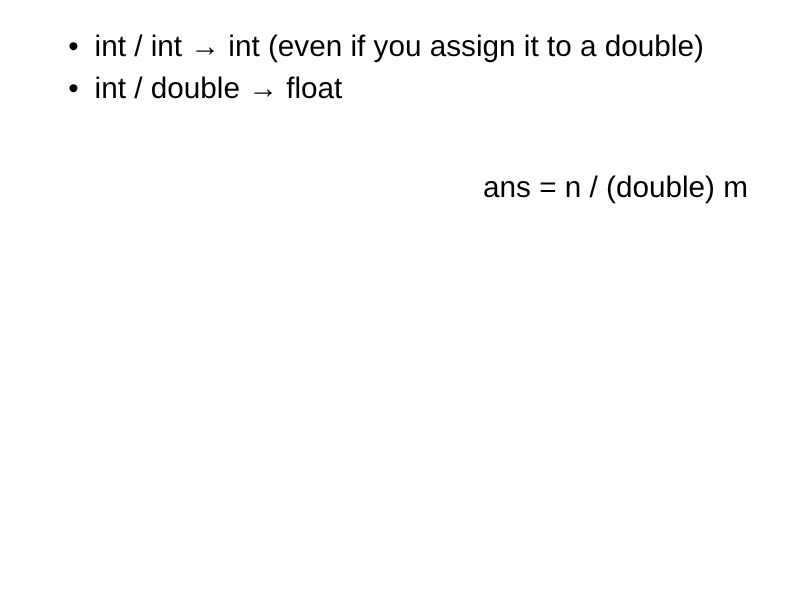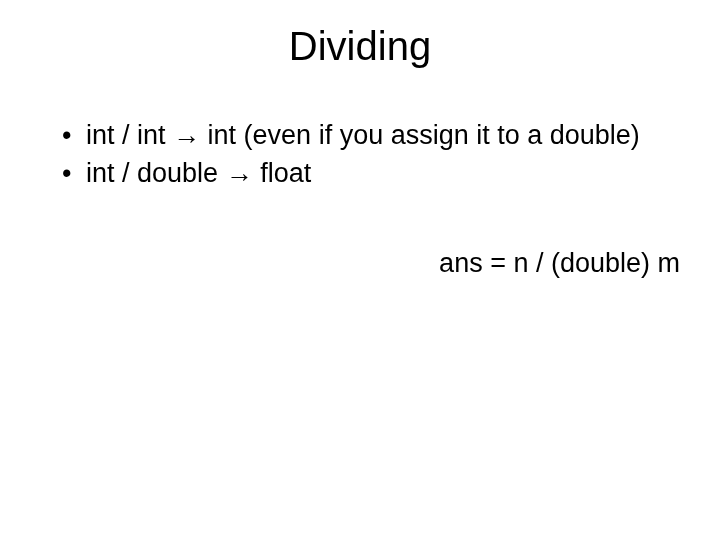--- a/index.html
+++ b/index.html
@@ -53,21 +53,20 @@
       text-align: right;
     }
     .arrow {
       font-family: Arial, sans-serif;
     }
   </style>
 </head>
 <body>
 
 <div class="slide">
-  <h1 class="title">Dividing</h1>
   <div class="content">
     <ul>
       <li>
         <span>int / int</span>
         <span class="arrow">→</span>
         <span>int (even if you assign it to a double)</span>
       </li>
       <li>
         <span>int / double</span>
         <span class="arrow">→</span>

